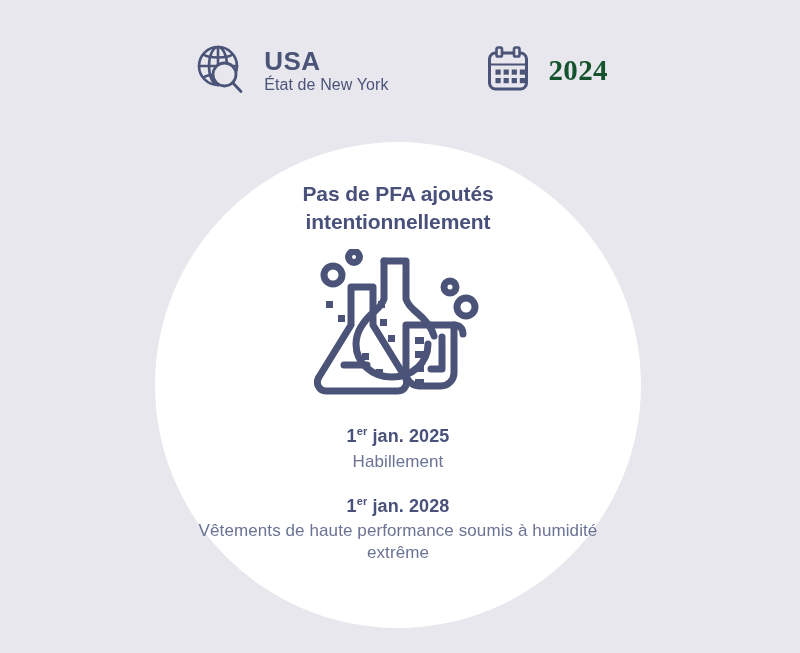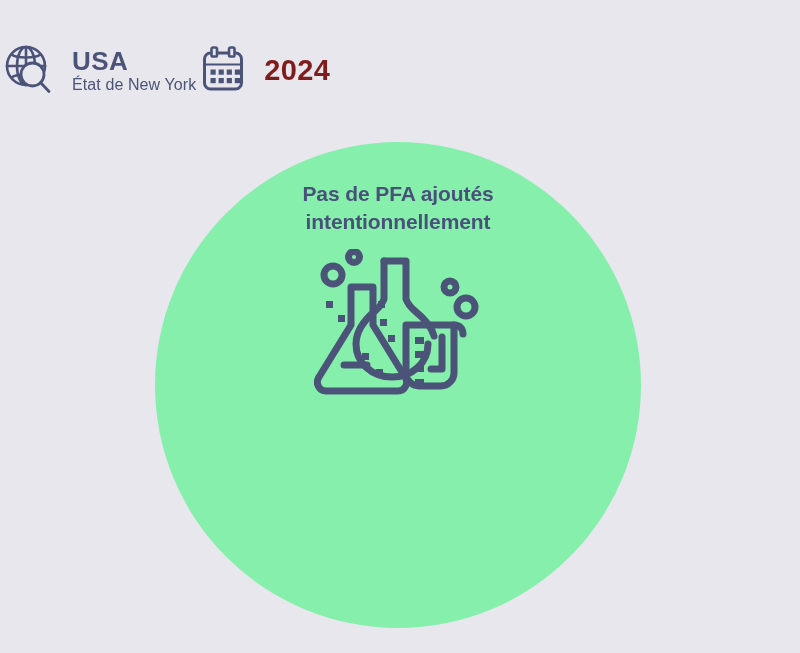--- a/index.html
+++ b/index.html
@@ -17,20 +17,22 @@
 
   
   .header {
     position: absolute;
     top: 0;
     left: 0;
     width: 800px;
     height: 140px;
     display: flex;
     align-items: center;
+    justify-content: center;
+    gap: 92px;
   }
   .header-block {
     display: flex;
     align-items: center;
     gap: 14px;
   }
   .header-icon {
     display: block;
     flex: 0 0 auto;
     line-height: 0;
@@ -50,36 +52,36 @@
     margin-bottom: 3px;
   }
   .country-region {
     font-family: "Liberation Sans Narrow", "Liberation Sans", sans-serif;
     font-size: 16px;
     font-weight: normal;
     color: #4b5478;
     letter-spacing: 0.1px;
   }
   .year-text {
-    font-family: Liberation Sans, sans-serif;
+    font-family: Liberation Serif, serif;
     font-size: 29px;
     font-weight: bold;
-    color: #7f1d1d;
+    color: #14532d;
     letter-spacing: 0.3px;
   }
 
   
   .circle-card {
     position: absolute;
     left: 155px;
     top: 142px;
     width: 486px;
     height: 486px;
     border-radius: 50%;
-    background: #86efac;
+    background: #ffffff;
     display: flex;
     flex-direction: column;
     align-items: center;
     box-sizing: border-box;
     padding-top: 38px;
   }
   .card-title {
     width: 330px;
     text-align: center;
     font-size: 21px;
@@ -211,14 +213,27 @@
         <rect x="48" y="104" width="7" height="7"></rect>
         <rect x="62" y="120" width="7" height="7"></rect>
         <rect x="101" y="88" width="9" height="7"></rect>
         <rect x="101" y="102" width="9" height="7"></rect>
         <rect x="101" y="116" width="9" height="7"></rect>
         <rect x="101" y="130" width="9" height="7"></rect>
       </g>
     </svg>
   </div>
 
+  <div class="dates">
+
+    <div class="date-group">
+      <div class="date-label"><span>1</span><sup>er</sup><span> jan. 2025</span></div>
+      <div class="date-desc">Habillement</div>
+    </div>
+
+    <div class="date-group">
+      <div class="date-label"><span>1</span><sup>er</sup><span> jan. 2028</span></div>
+      <div class="date-desc">Vêtements de haute performance soumis à humidité extrême</div>
+    </div>
+
+  </div>
 
 </div>
 
 </body></html>

